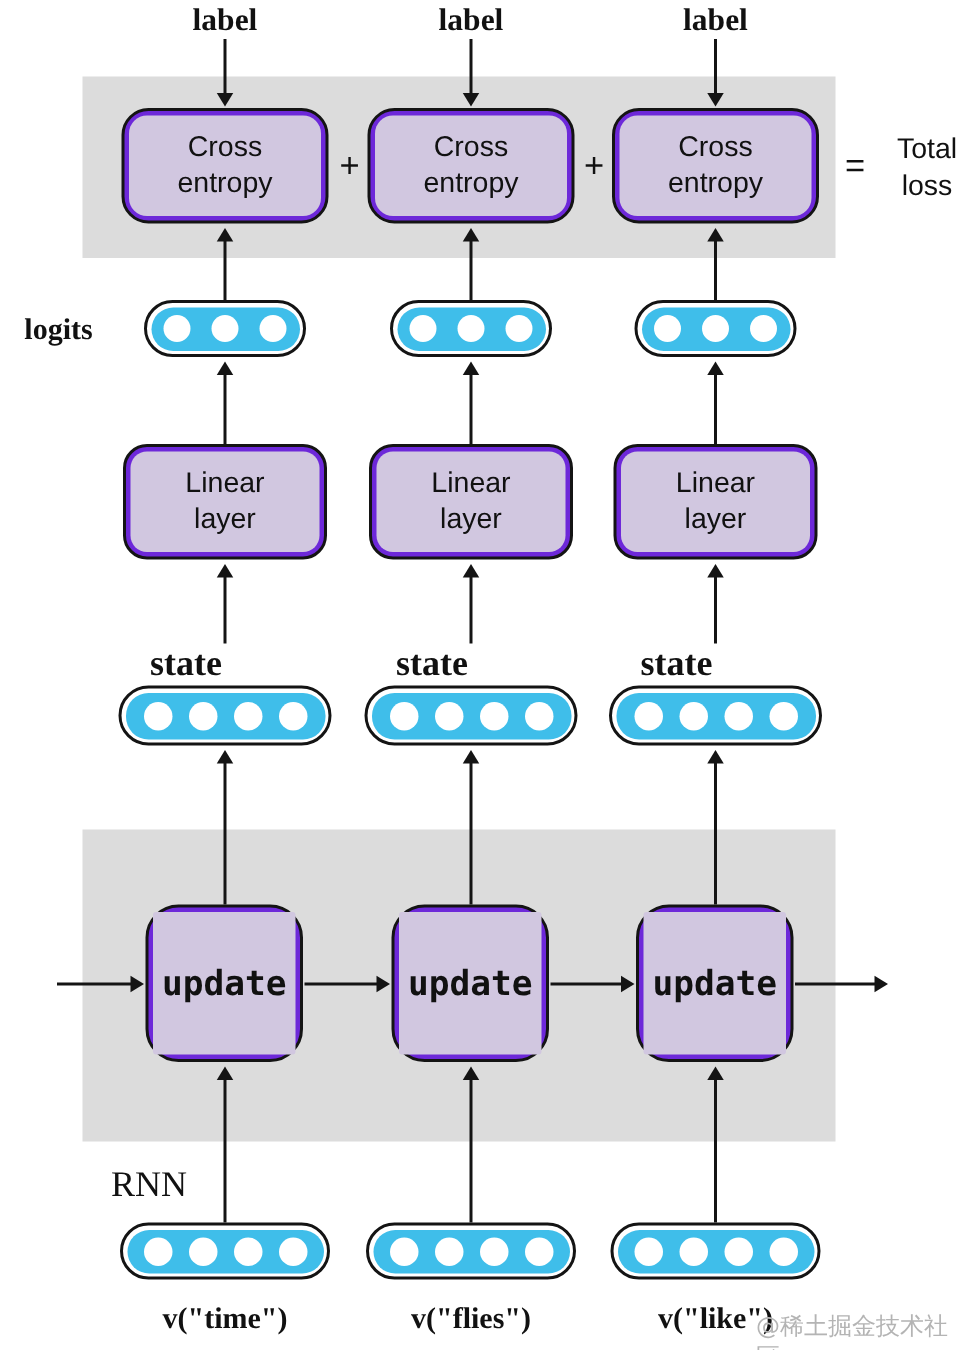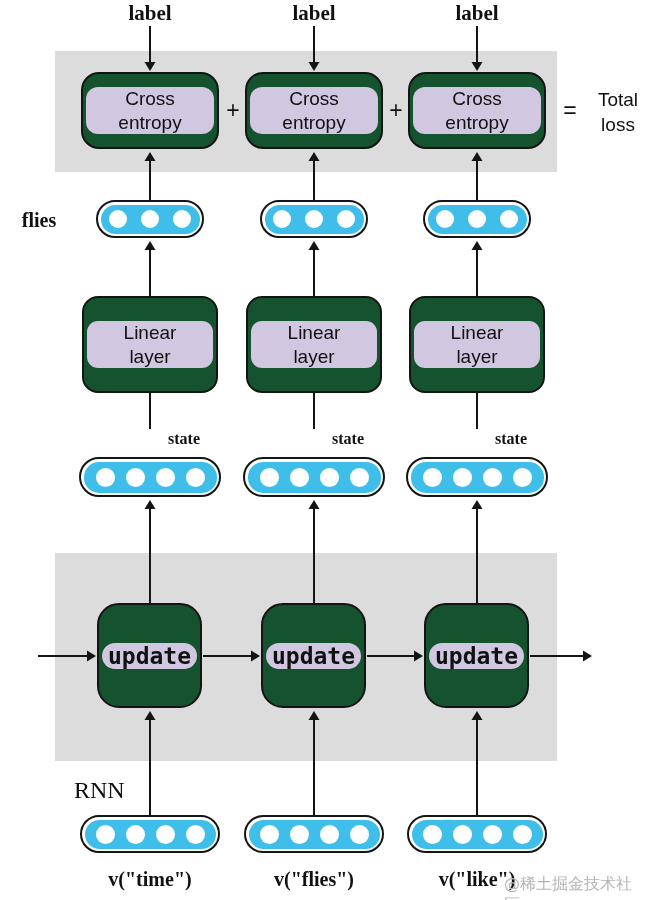--- a/index.html
+++ b/index.html
@@ -7,43 +7,43 @@
     position:relative; width:645px; height:900px; background:#ffffff;
     font-family:"Liberation Sans","DejaVu Sans",sans-serif; overflow:hidden; color:#111;
   }
   .band { position:absolute; left:55px; width:502px; background:#DCDCDC; }
   .band1 { top:51px; height:121px; }
   .band2 { top:553px; height:208px; }
   .arrows { position:absolute; left:0; top:0; z-index:1; }
   .el { position:absolute; z-index:2; }
   .mono { font-family:Liberation Serif, serif; font-weight:bold; }
   .toplabel { top:1px; width:120px; text-align:center; font-size:21px; }
-  .box { background:#14532d; border:2.5px solid #141414; display:flex; box-sizing:border-box;align-items:center; }
+  .box { background:#6d28d9; border:2.5px solid #141414; display:flex; box-sizing:border-box; }
   .box-inner { flex:1; margin:3px; background:#D1C7E0; display:flex; align-items:center;
                justify-content:center; text-align:center; white-space:pre-line; }
   .cross  { left:0; top:72px;  width:138px; height:77px;  border-radius:18px; }
-  .linear { top:296px; width:136px; height:97px;  border-radius:16px; }
+  .linear { top:296px; width:136px; height:77px;  border-radius:16px; }
   .update { top:603px; width:105px; height:105px; border-radius:22px; }
   .cross  .box-inner { border-radius:12px; font-size:19px; line-height:1.25; }
   .linear .box-inner { border-radius:11px; font-size:19px; line-height:1.25; }
-  .update .box-inner { border-radius:15px; font-size:23px; }
+  .update .box-inner { border-radius:2px; font-size:23px; }
   .update .box-inner { font-family:"DejaVu Sans Mono","Liberation Mono",monospace; font-weight:bold; }
   .pill { background:#fff; border:2.5px solid #141414; border-radius:22px; display:flex; box-sizing:border-box; }
   .pill-inner { flex:1; margin:2.5px; background:#3FBEEA; border-radius:15px;
                 display:flex; align-items:center; justify-content:center; }
   .logits-pill { top:200px; width:108px; height:38px; }
   .state-pill  { top:457px; width:142px; height:40px; }
   .input-pill  { top:815px; width:140px; height:38px; }
   .logits-pill .pill-inner { gap:14px; }
   .state-pill .pill-inner, .input-pill .pill-inner { gap:11px; }
   .dot { background:#fff; border-radius:50%; }
   .dot3 { width:18px; height:18px; }
   .dot4 { width:19px; height:19px; }
   .oper { width:26px; text-align:center; font-size:23px; line-height:26px; top:97px; }
-  .statelabel { width:100px; text-align:right; font-size:16px; top:430px; }
+  .statelabel { width:100px; text-align:left; font-size:24px; top:430px; }
   .vlabel { width:170px; text-align:center; font-size:20px; top:868px; }
   .total { left:583px; top:88px; width:70px; font-size:19px; line-height:1.3;
            text-align:center; white-space:pre-line; }
   .logits-tag { left:2px; top:209px; width:74px; text-align:center; font-size:20px; }
   .rnn-tag { left:74px; top:777px; font-size:24px;font-family:Liberation Serif, serif; }
   .watermark { left:504px; top:874px; font-size:16px; color:#b4b4b4; z-index:3;
                font-family:"DejaVu Sans","Liberation Sans",sans-serif; }
   line { stroke:#141414; stroke-width:2; }
   polygon { fill:#141414; }
 </style>
@@ -169,21 +169,21 @@
       <div class="box-inner">Cross
 entropy</div>
     </div>
 
   <div class="el oper" style="left:220px">+</div>
   <div class="el oper" style="left:383px">+</div>
   <div class="el oper" style="left:557px">=</div>
   <div class="el total">Total
 loss</div>
 
-  <div class="el mono logits-tag">flies</div>
+  <div class="el mono logits-tag">logits</div>
   <div class="el pill logits-pill" style="left:96px">
       <div class="pill-inner">
         <span class="dot dot3"></span>
         <span class="dot dot3"></span>
         <span class="dot dot3"></span>
       </div>
     </div>
   <div class="el pill logits-pill" style="left:260px">
       <div class="pill-inner">
         <span class="dot dot3"></span>

